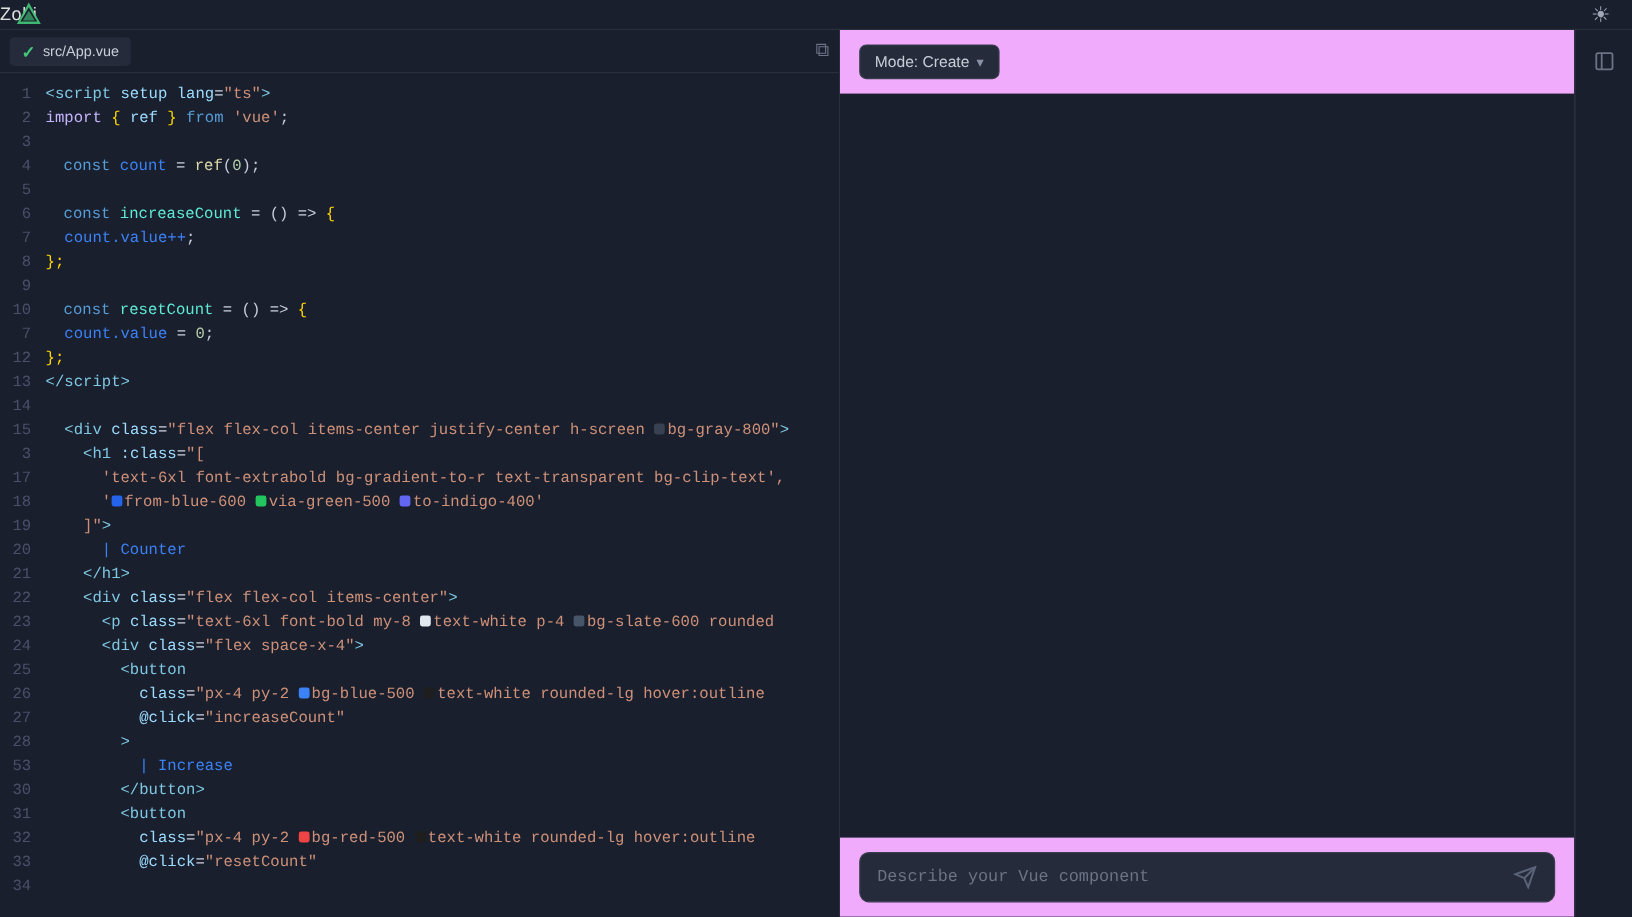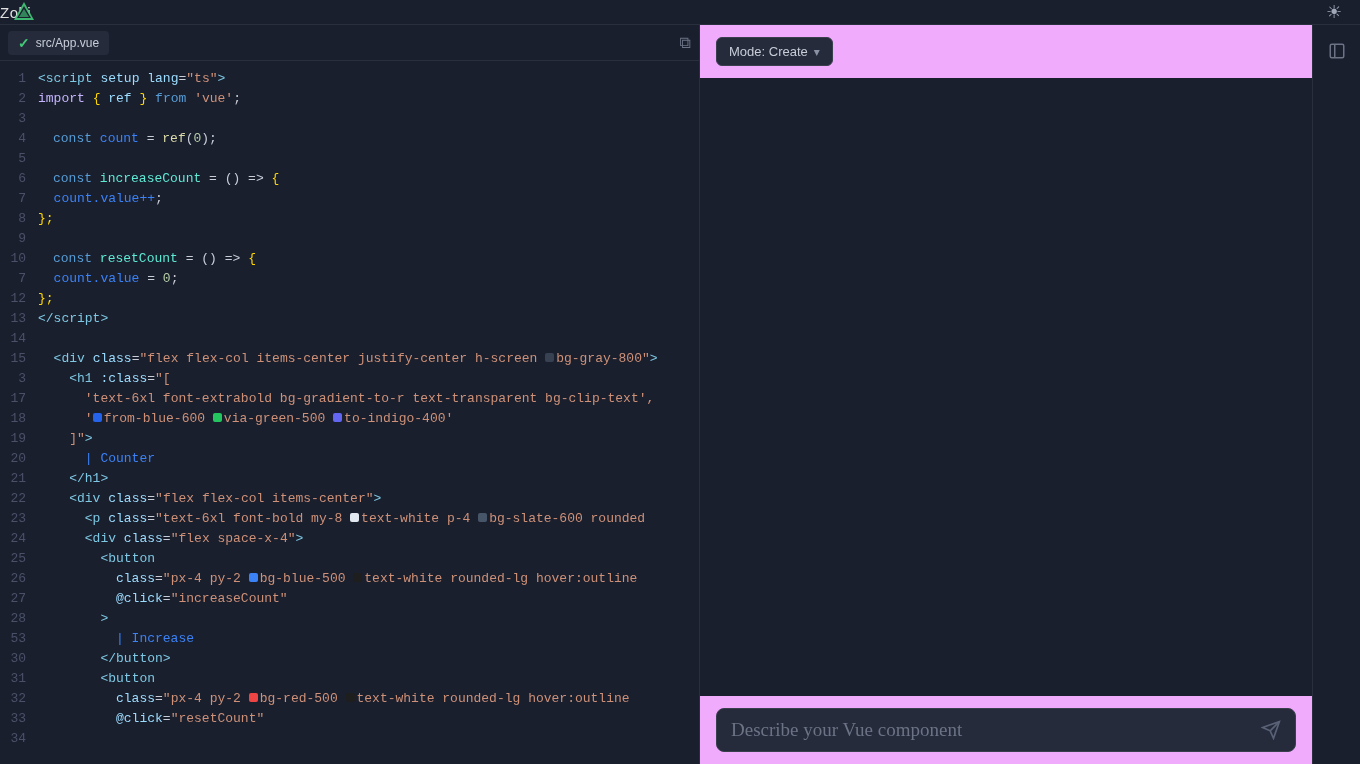--- a/index.html
+++ b/index.html
@@ -260,22 +260,22 @@
       border-radius: 8px;
       padding: 10px 14px;
       gap: 8px;
     }
     .chat-input {
       flex: 1;
       background: none;
       border: none;
       outline: none;
       color: #8892a4;
-      font-size: 19px;
-      font-family: Liberation Serif, serif;
+      font-size: 14px;
+      font-family: Liberation Mono, monospace;
     }
     .chat-input::placeholder { color: #6b7385; }
     .send-btn {
       background: none;
       border: none;
       cursor: pointer;
       color: #5a6277;
       font-size: 18px;
       display: flex;
       align-items: center;

